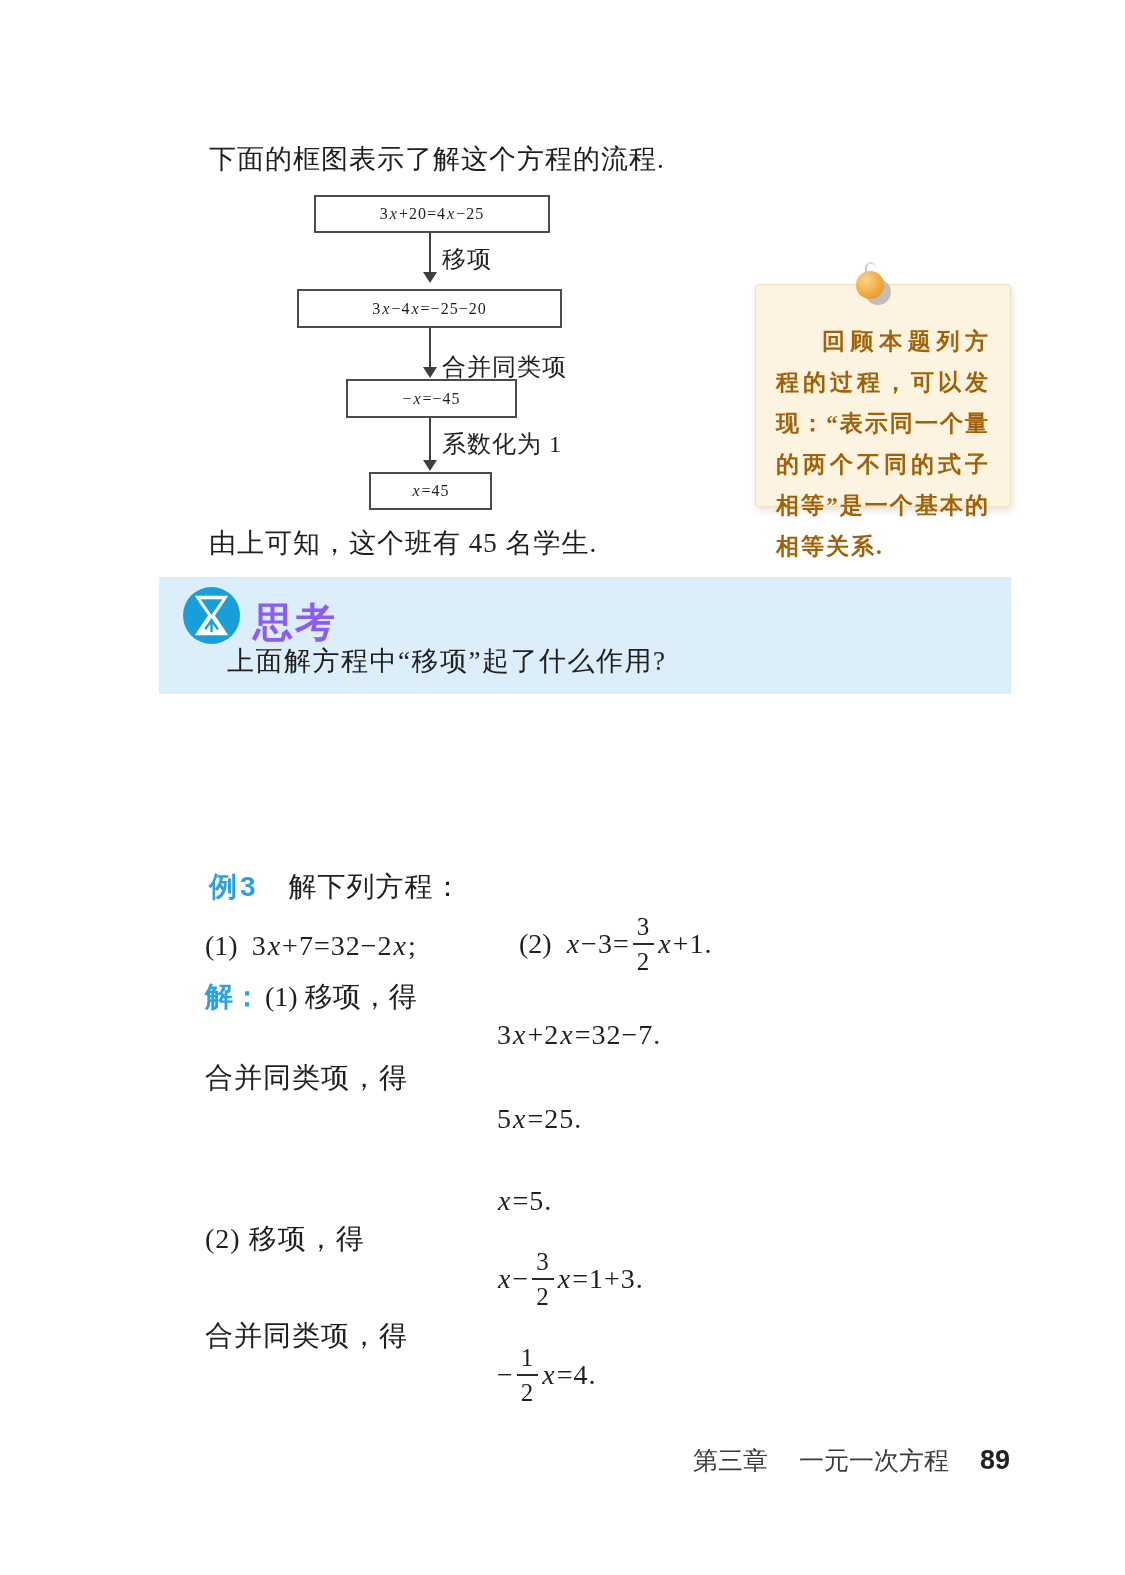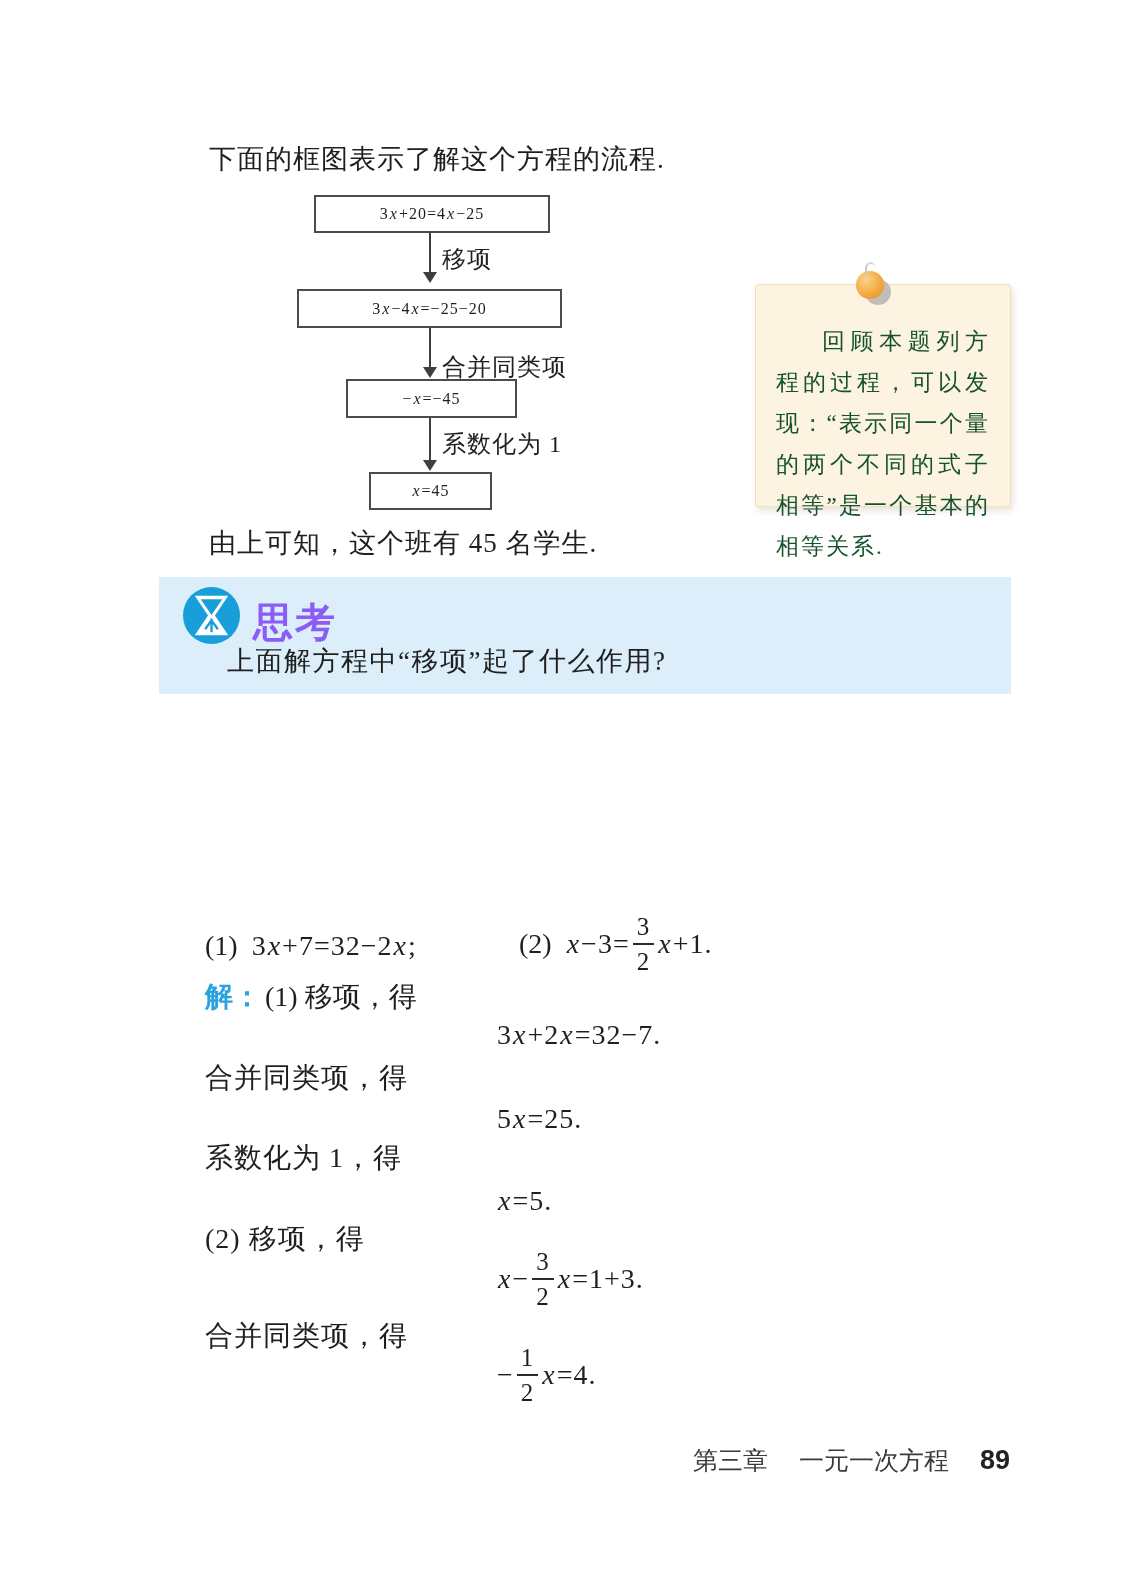--- a/index.html
+++ b/index.html
@@ -40,21 +40,21 @@
 
   
   .note {
     position:absolute; left:755px; top:284px; width:256px; height:223px;
     background:#fdf3e1; border:1px solid #f0e0c2; border-radius:3px;
     box-shadow:2px 4px 6px rgba(140,110,60,0.18);
     padding:36px 20px 0 20px;
   }
   .note-text {
     font-size:23px; line-height:41px; letter-spacing:2px;
-    text-align:justify; text-indent:2em; color:#14532d;
+    text-align:justify; text-indent:2em; color:#a16207;font-weight:bold;
   }
   .note-pin-shadow {
     position:absolute; left:109px; top:-6px; width:26px; height:26px;
     border-radius:50%; background:#9b9b9b; opacity:.6;
   }
   .note-pin {
     position:absolute; left:100px; top:-14px; width:28px; height:28px; border-radius:50%;
     background:radial-gradient(circle at 35% 32%, #fcd28c, #f2aa40 55%, #de8d1d);
   }
   .note-pin::before {
@@ -185,20 +185,24 @@
         <path d="M13 10 h34 l-13.5 20 13.5 20 h-34 l13.5 -20 z" fill="#ffffff"></path>
         <path d="M19 13.5 h22 l-11 16 z" fill="#189fd9"></path>
         <path d="M30 33 v14 M23.5 44 l6.5 -9 M36.5 44 l-6.5 -9" stroke="#189fd9" stroke-width="2.4" fill="none"></path>
       </svg>
     </span>
     <div class="think-title">思考</div>
     <div class="think-q">上面解方程中“移项”起了什么作用?</div>
   </div>
 
 
+  <div class="ex-head">
+    <span class="accent ex-label">例3</span>
+    <span class="ex-prompt">解下列方程：</span>
+  </div>
 
   <div class="eq-line eq1">
     <span class="eq-prefix">(1)</span>
     <span class="math">
         <span>3</span>
         <i>x</i>
         <span>+</span>
         <span>7</span>
         <span>=</span>
         <span>3</span>
@@ -248,21 +252,20 @@
   <div class="step-text st2">合并同类项，得</div>
   <div class="step-eq se2 math">
       <span>5</span>
       <i>x</i>
       <span>=</span>
       <span>2</span>
       <span>5</span>
       <span>.</span>
     </div>
 
-  <div class="step-text st3">系数化为 1，得</div>
   <div class="step-eq se3 math">
       <i>x</i>
       <span>=</span>
       <span>5</span>
       <span>.</span>
     </div>
 
   <div class="step-text st4">(2) 移项，得</div>
   <div class="step-eq se4 math">
       <i>x</i>

